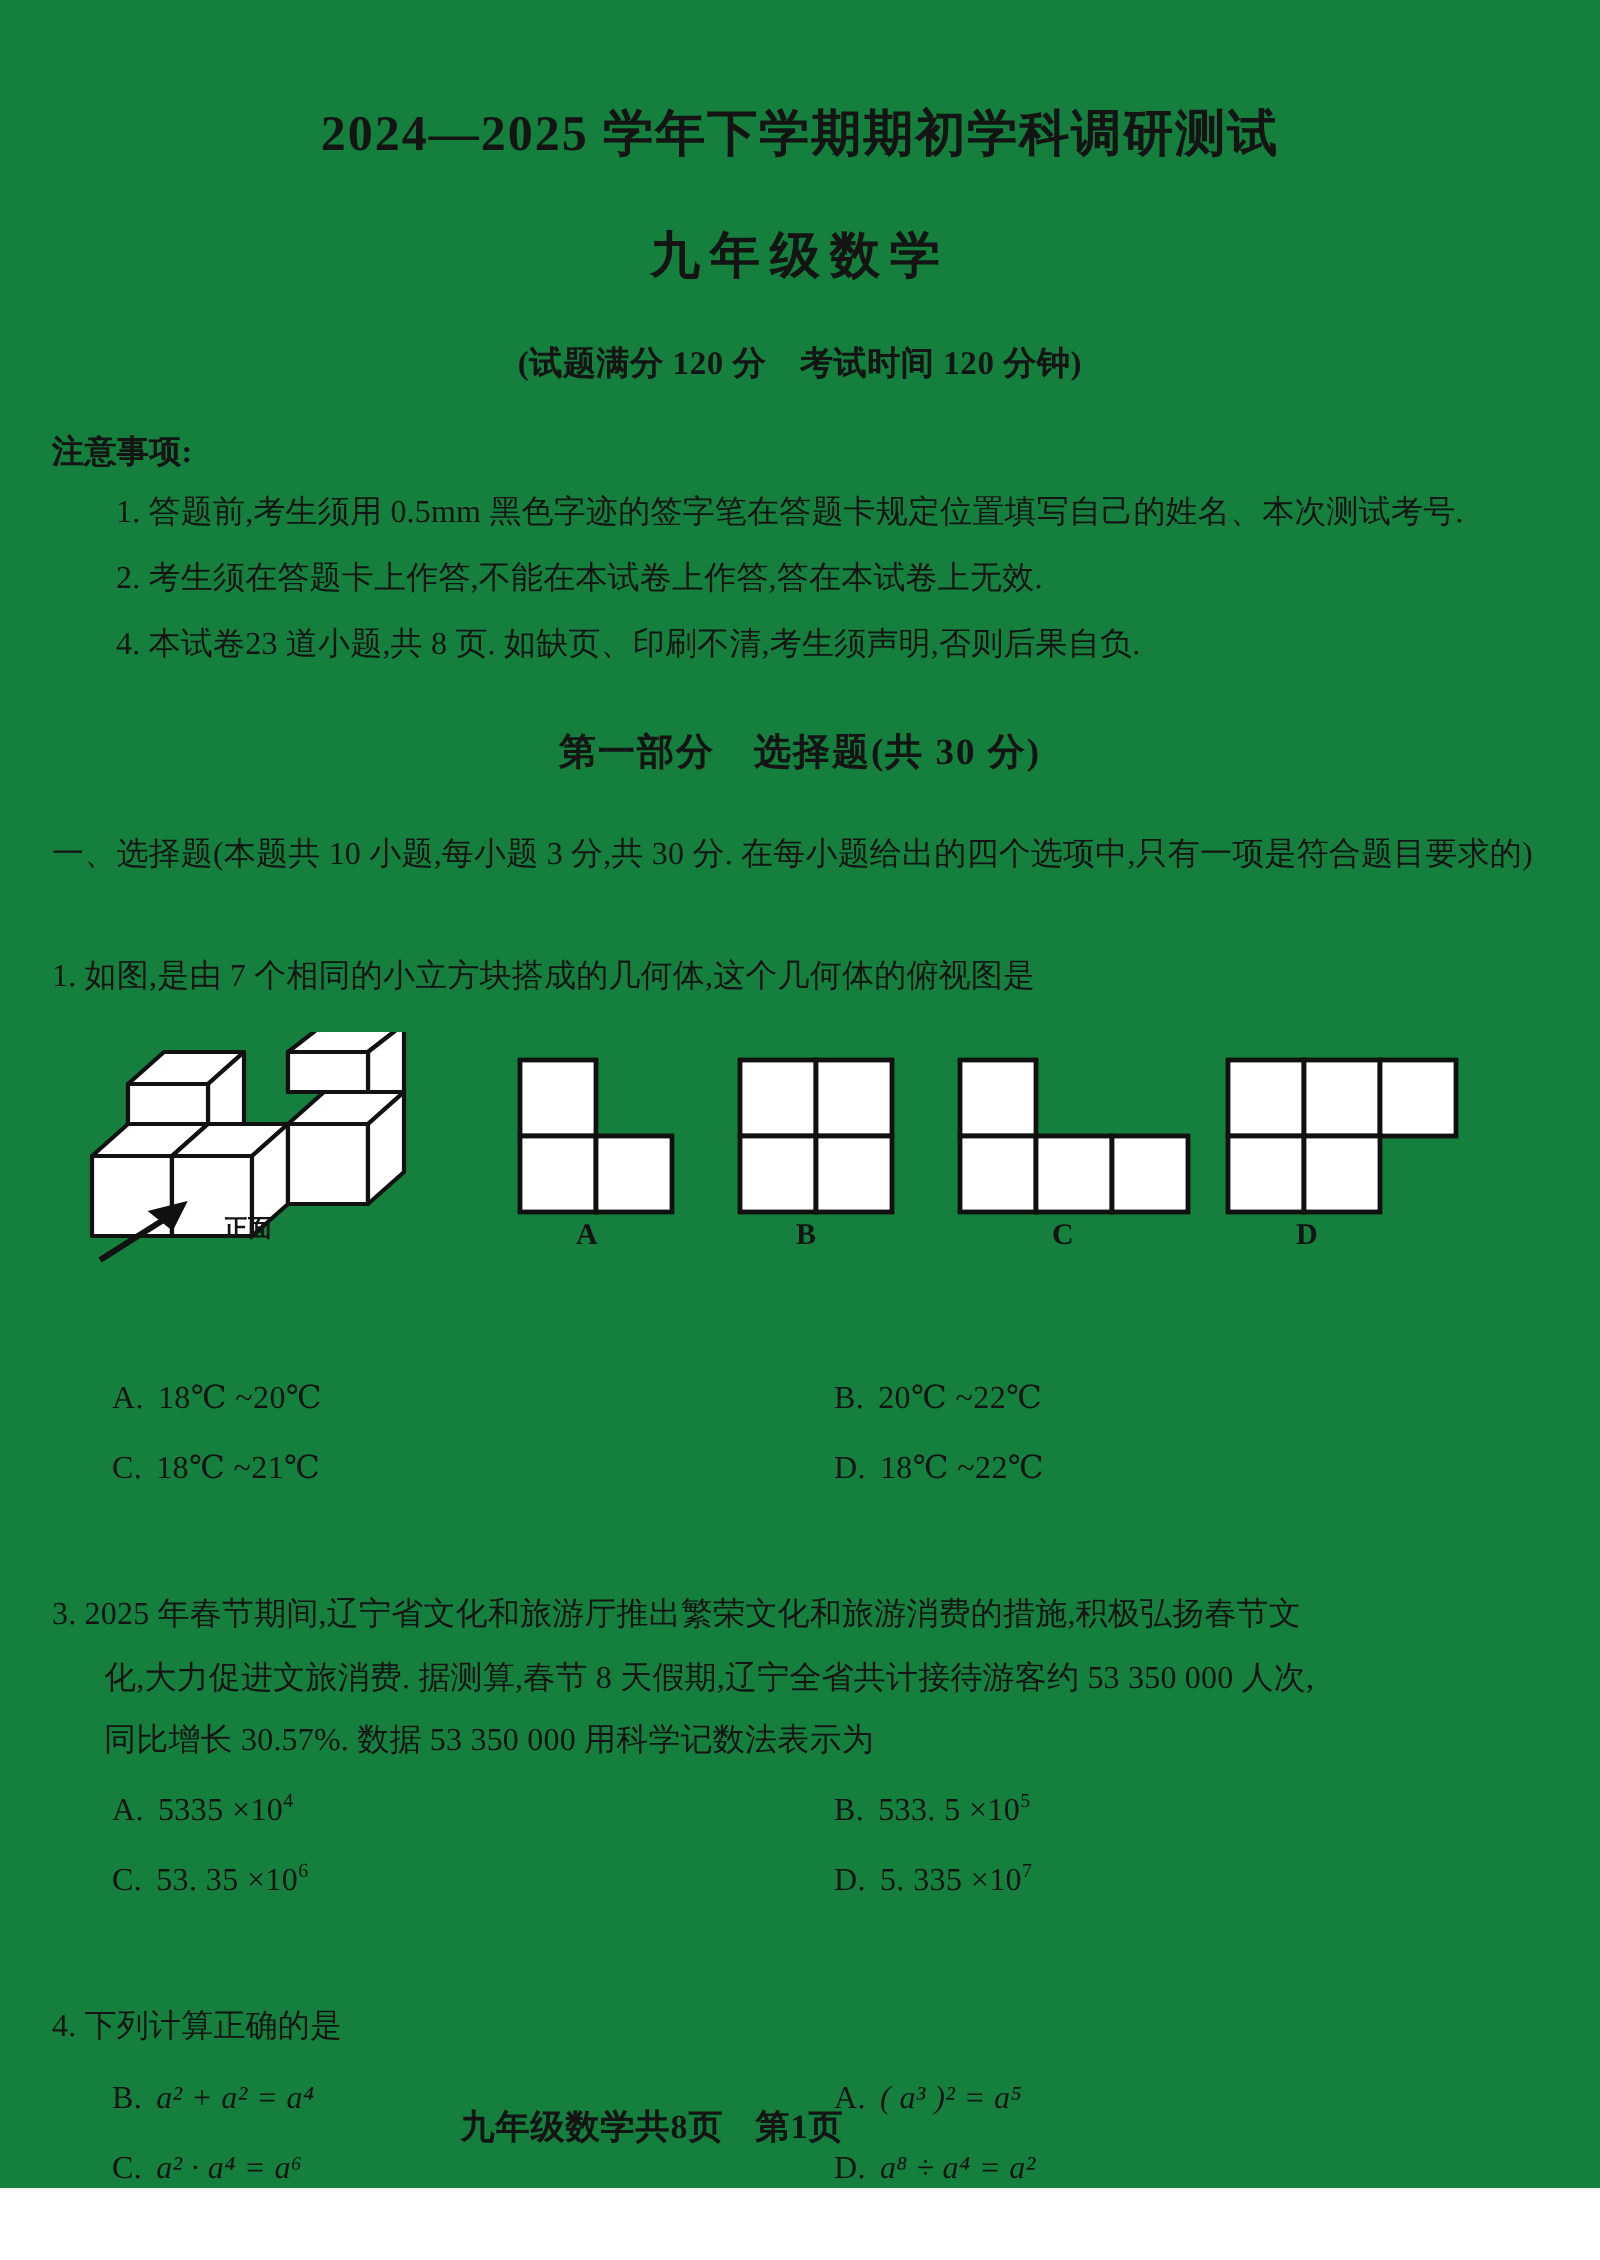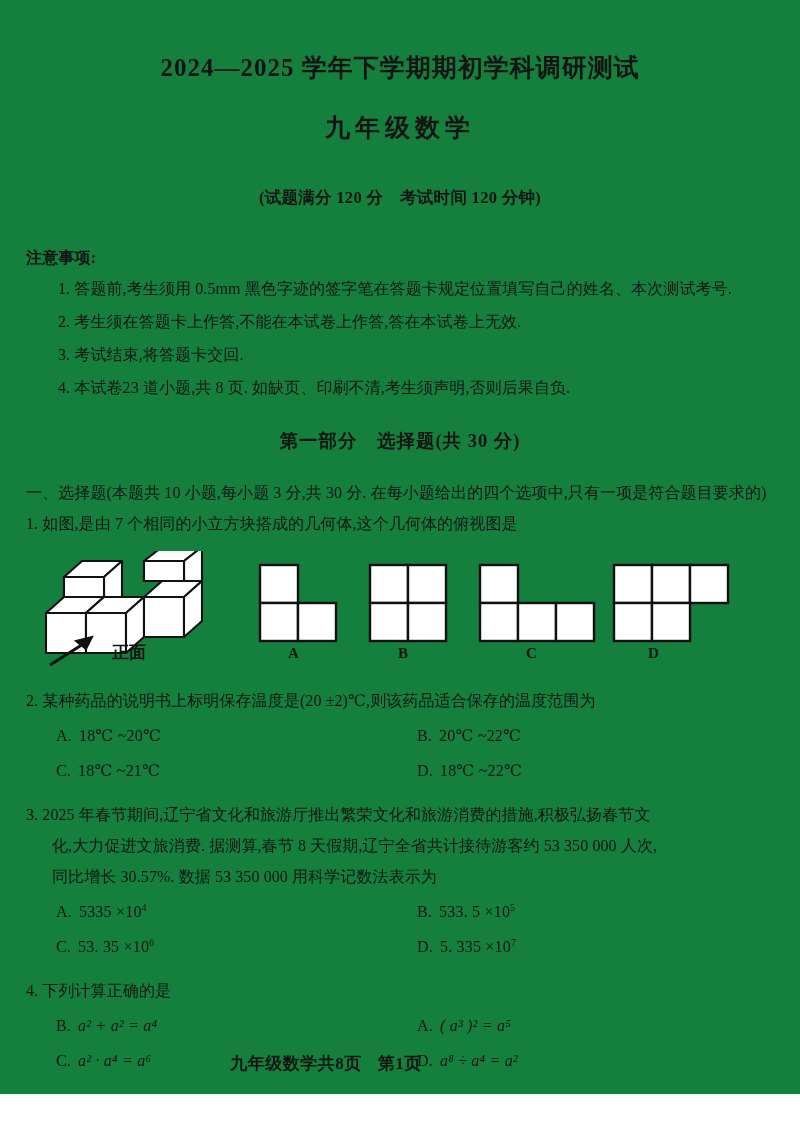--- a/index.html
+++ b/index.html
@@ -46,21 +46,21 @@
     font-size: 25px;
     font-weight: bold;
     letter-spacing: 5px;
     margin: 0;
     padding-top: 28px;
   }
   .score-line {
     text-align: center;
     font-size: 16.5px;
     font-weight: bold;
-    margin: 16px;
+    margin: 0;
     padding-top: 27px;
     letter-spacing: 0.3px;
   }
 
   
   .notice-head {
     font-size: 16px;
     font-weight: bold;
     margin: 0;
     padding-top: 23px;
@@ -93,20 +93,21 @@
     margin: 0;
     padding-top: 24px;
     padding-left: 4px;
     line-height: 1.95;
     letter-spacing: 0.1px;
   }
 
   
   .question {
     padding-left: 4px;
+    margin-top: 30px;
   }
   .q-stem {
     font-size: 16px;
     margin: 0;
     line-height: 1.95;
     letter-spacing: 0.1px;
   }
   .q-stem.hanging {
     padding-left: 26px;
     text-indent: -26px;
@@ -139,21 +140,21 @@
     top: 0;
   }
   .fig-caption {
     position: absolute;
     font-size: 15px;
     font-weight: bold;
     font-family: "Liberation Serif", serif;
   }
   .front-label {
     position: absolute;
-    font-size: 17px;
+    font-size: 12px;
     font-weight: bold;
     font-family: "Liberation Sans", sans-serif;
   }
 
   
   .footer {
     position: absolute;
     left: 0;
     top: 1052px;
     width: 652px;
@@ -169,21 +170,20 @@
 
 <div class="page">
 
   <h1 class="exam-title">2024—2025 学年下学期期初学科调研测试</h1>
   <h2 class="subject-title">九年级数学</h2>
   <p class="score-line">(试题满分 120 分　考试时间 120 分钟)</p>
 
   <p class="notice-head">注意事项:</p>
   <p class="notice-item">1. 答题前,考生须用 0.5mm 黑色字迹的签字笔在答题卡规定位置填写自己的姓名、本次测试考号.</p>
   <p class="notice-item">2. 考生须在答题卡上作答,不能在本试卷上作答,答在本试卷上无效.</p>
-  <p class="notice-item">3. 考试结束,将答题卡交回.</p>
   <p class="notice-item">4. 本试卷23 道小题,共 8 页. 如缺页、印刷不清,考生须声明,否则后果自负.</p>
 
   <h3 class="part-title">第一部分　选择题(共 30 分)</h3>
 
   <p class="section-intro">一、选择题(本题共 10 小题,每小题 3 分,共 30 分. 在每小题给出的四个选项中,只有一项是符合题目要求的)</p>
 
   <div class="question">
     <p class="q-stem">1. 如图,是由 7 个相同的小立方块搭成的几何体,这个几何体的俯视图是</p>
 
     <div class="fig-row">
@@ -272,21 +272,20 @@
             <rect x="44" y="44" width="38" height="38"></rect>
           </g>
         </svg>
       </div>
       <span class="fig-caption" style="left:622px; top:96px;">D</span>
 
     </div>
   </div>
 
   <div class="question" style="padding-top:14px;">
-    <p class="q-stem">2. 某种药品的说明书上标明保存温度是(20 ±2)℃,则该药品适合保存的温度范围为</p>
     <div class="q-options">
       <div class="opt">
         <span class="opt-label">A.</span><span>18℃ ~20℃</span>
       </div>
       <div class="opt">
         <span class="opt-label">B.</span><span>20℃ ~22℃</span>
       </div>
       <div class="opt">
         <span class="opt-label">C.</span><span>18℃ ~21℃</span>
       </div>

